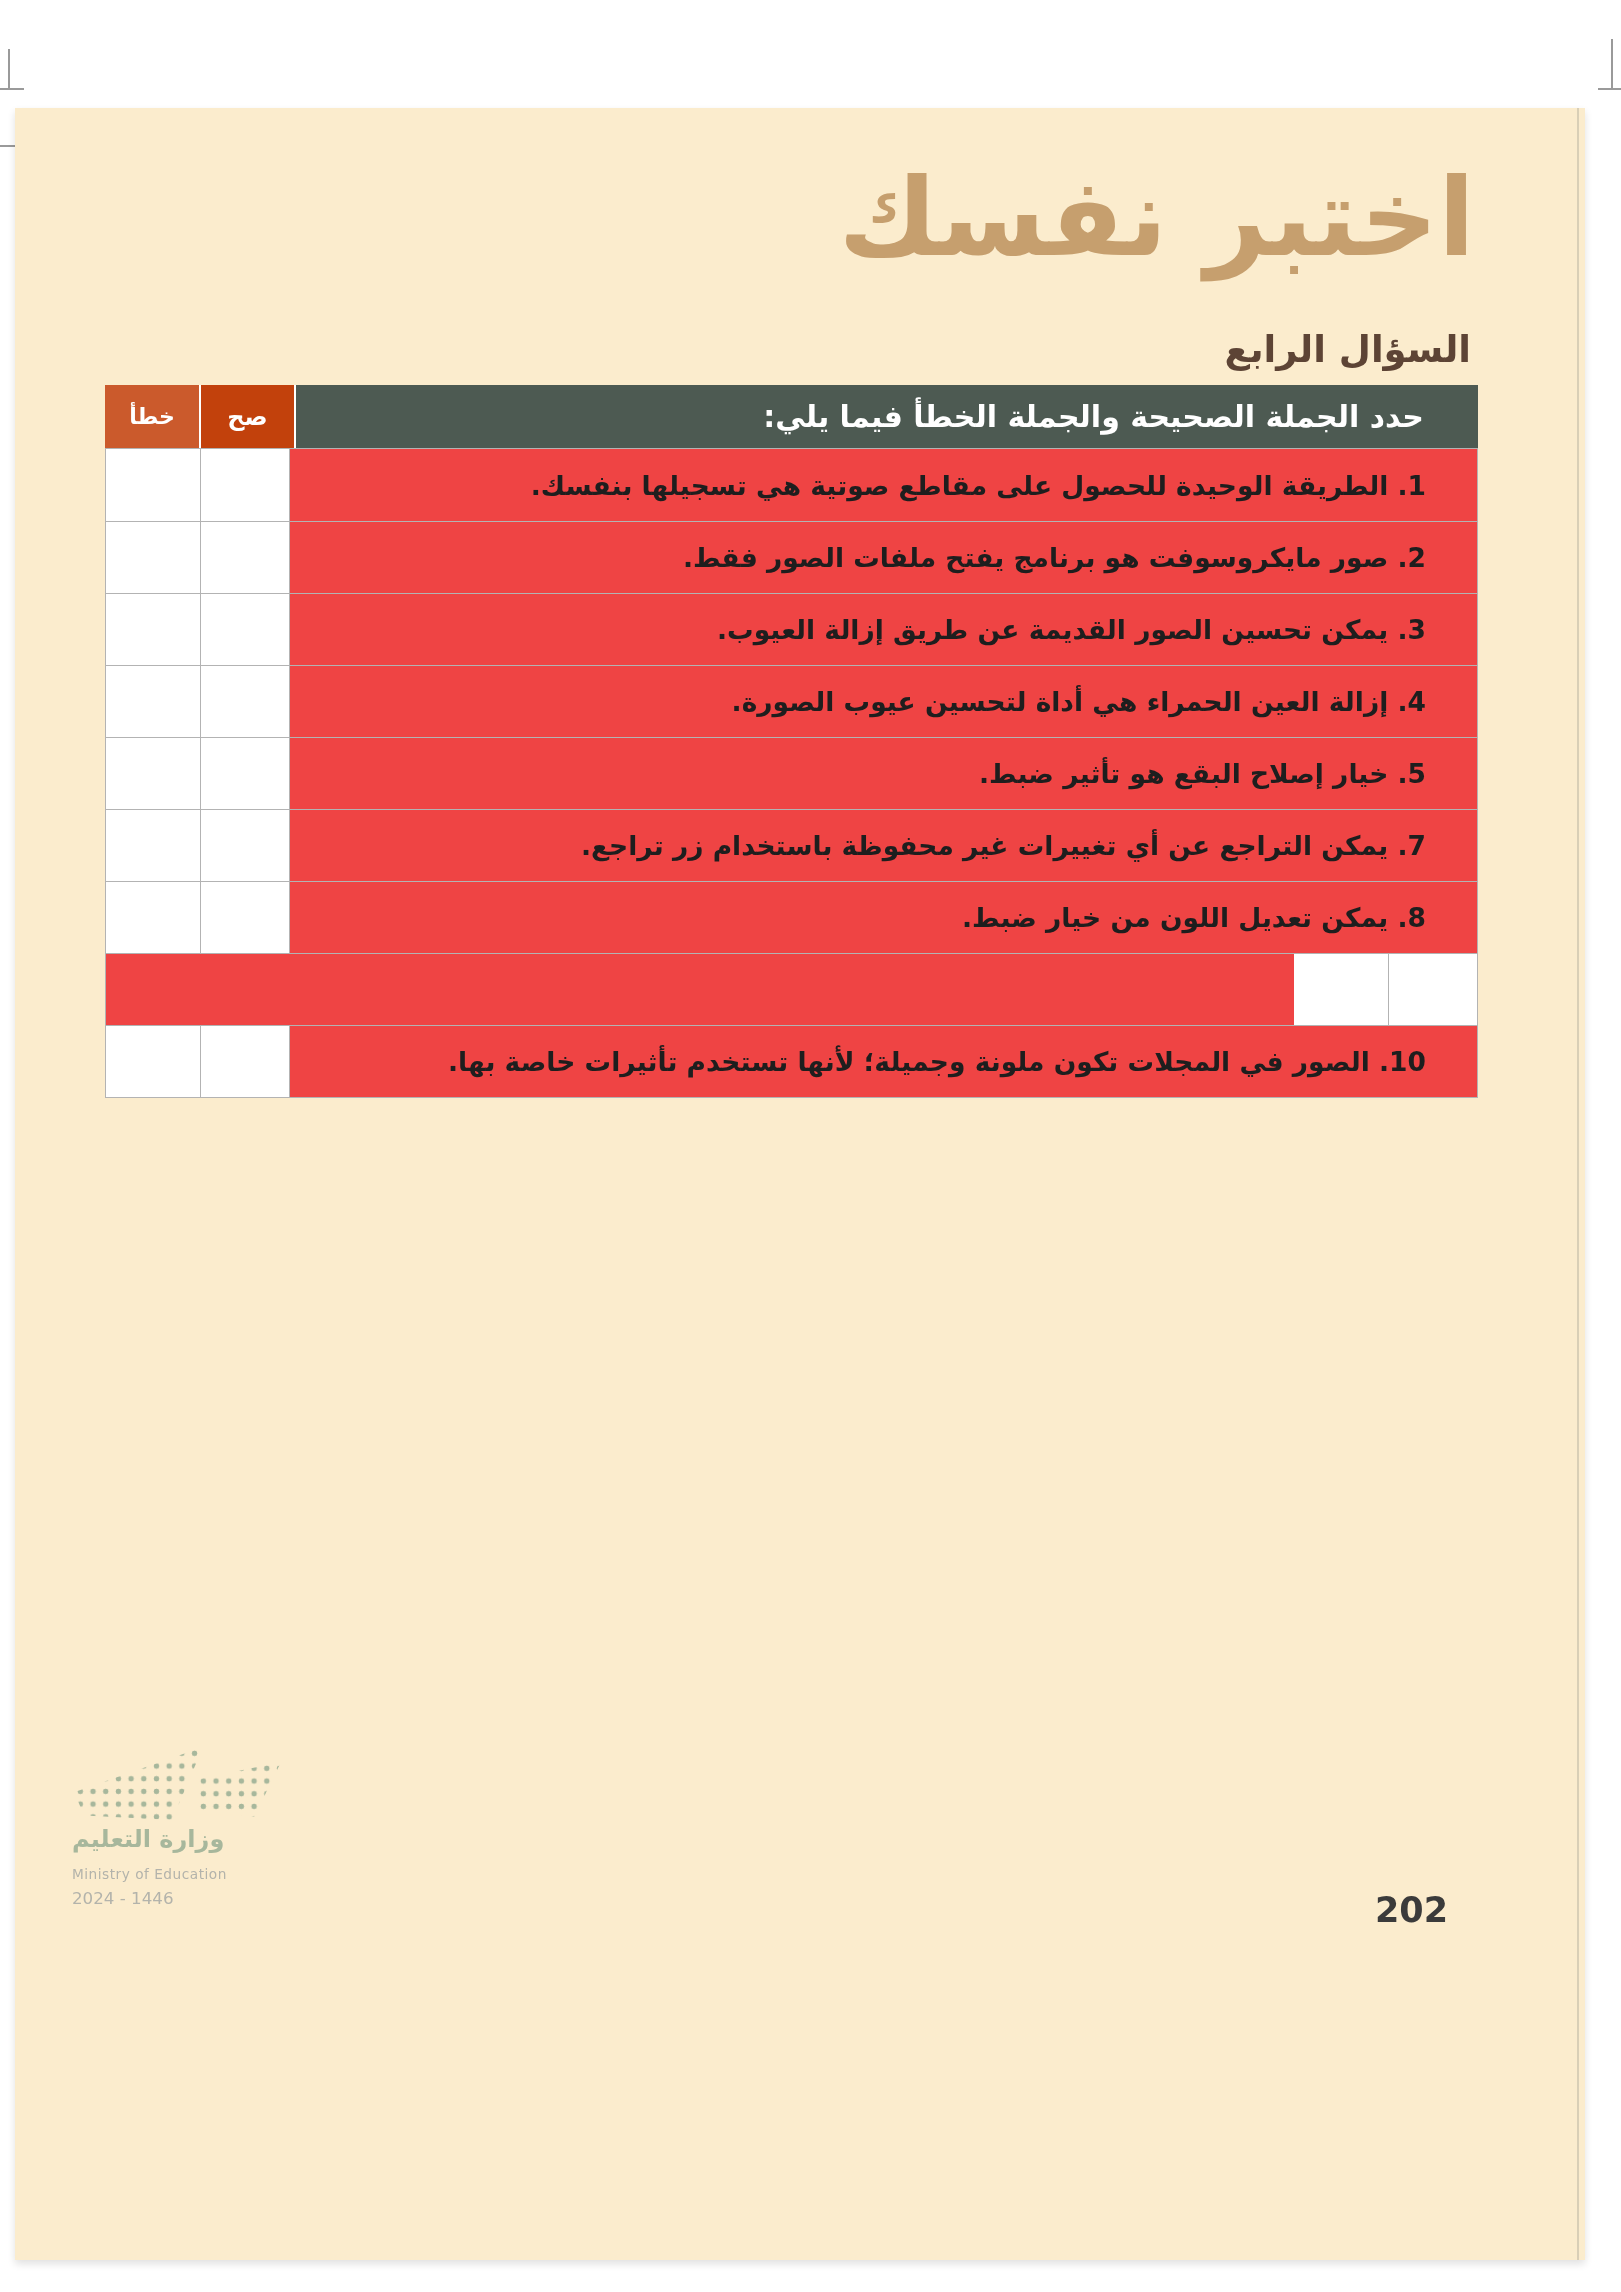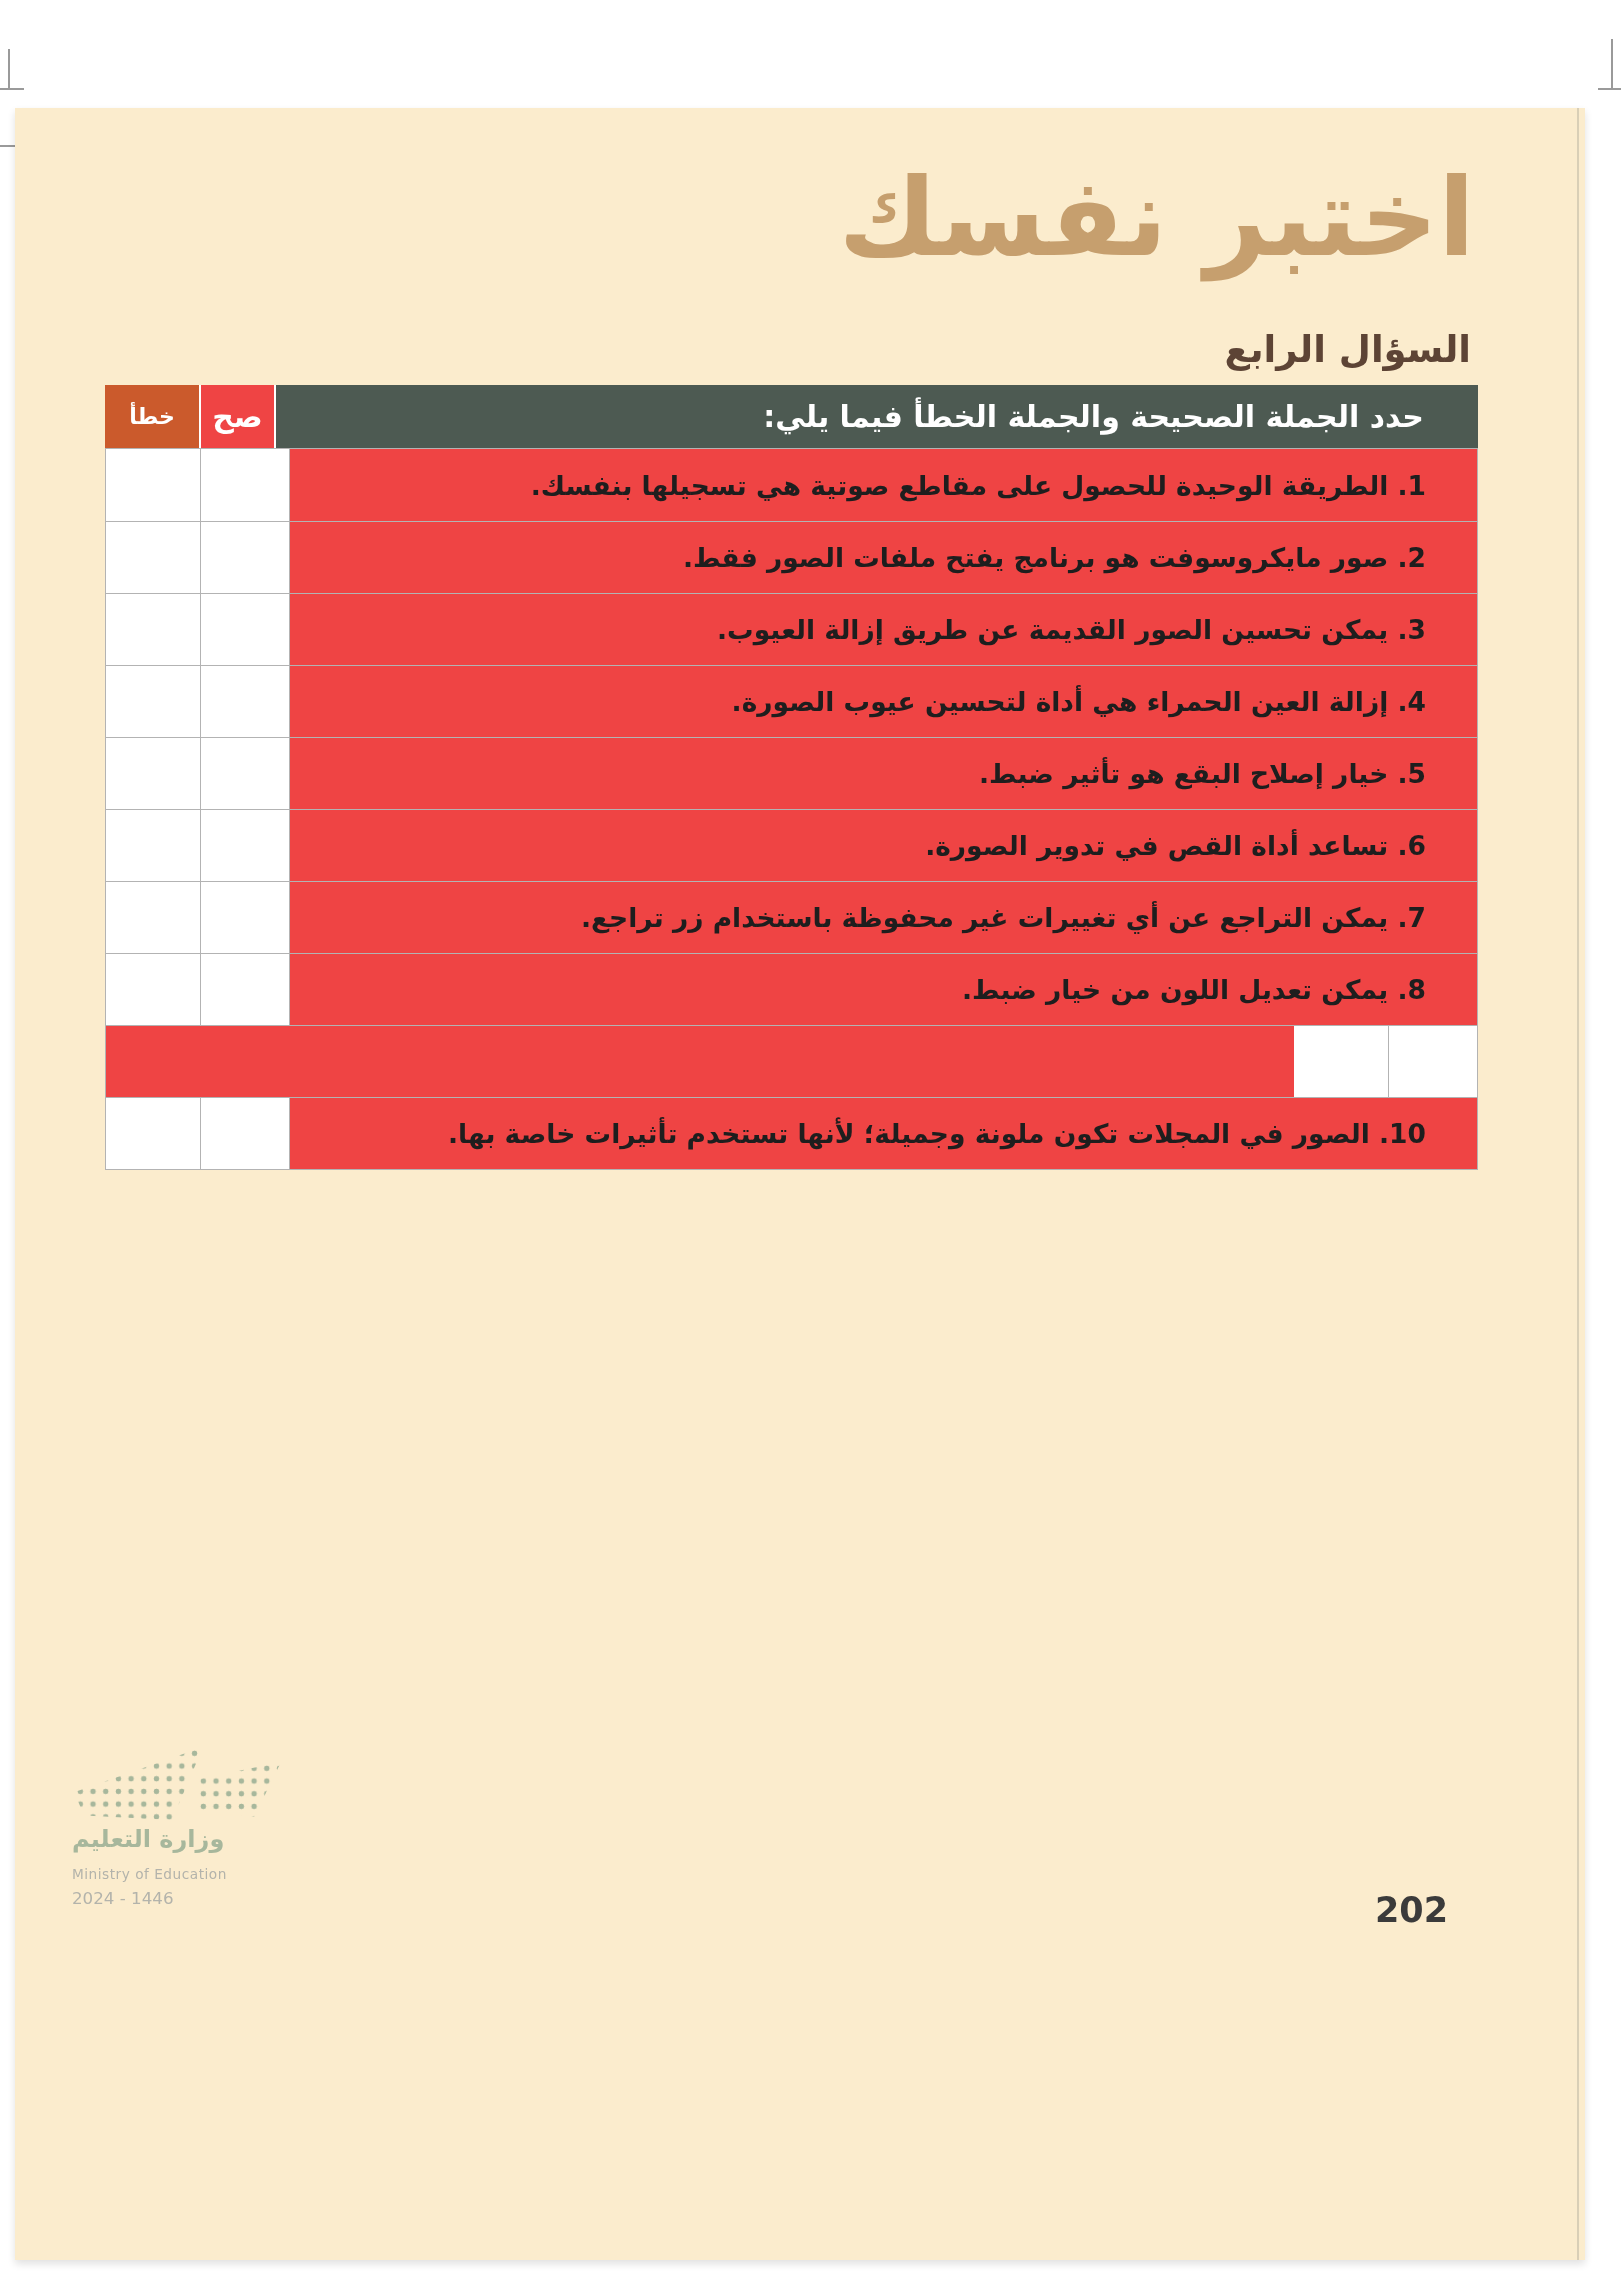--- a/index.html
+++ b/index.html
@@ -67,23 +67,23 @@
     color: #ffffff; font-weight: bold;
   }
   .statement-h {
     flex: 1;
     background: #4d5a52;
     justify-content: flex-start;
     padding: 0 54px 0 16px;
     font-size: 30px;
   }
   .correct-h {
-    width: 77px;
-    background: #ef4444;
-    font-size: 30px;
+    width: 97px;
+    background: #c2410c;
+    font-size: 24px;
     border-left: 2.9px solid #ffffff;
     border-right: 2.9px solid #ffffff;
   }
   .wrong-h {
     width: 94px;
     background: #cb5a2c;
     font-size: 22px;
   }
 
   .tbody {
@@ -192,25 +192,20 @@
         <div class="statement">4. إزالة العين الحمراء هي أداة لتحسين عيوب الصورة.</div>
         <div class="answer correct-cell"></div>
         <div class="answer wrong-cell"></div>
       </div>
       <div class="row">
         <div class="statement">5. خيار إصلاح البقع هو تأثير ضبط.</div>
         <div class="answer correct-cell"></div>
         <div class="answer wrong-cell"></div>
       </div>
       <div class="row">
-        <div class="statement">6. تساعد أداة القص في تدوير الصورة.</div>
-        <div class="answer correct-cell"></div>
-        <div class="answer wrong-cell"></div>
-      </div>
-      <div class="row">
         <div class="statement">7. يمكن التراجع عن أي تغييرات غير محفوظة باستخدام زر تراجع.</div>
         <div class="answer correct-cell"></div>
         <div class="answer wrong-cell"></div>
       </div>
       <div class="row">
         <div class="statement">8. يمكن تعديل اللون من خيار ضبط.</div>
         <div class="answer correct-cell"></div>
         <div class="answer wrong-cell"></div>
       </div>
       <div class="row">

